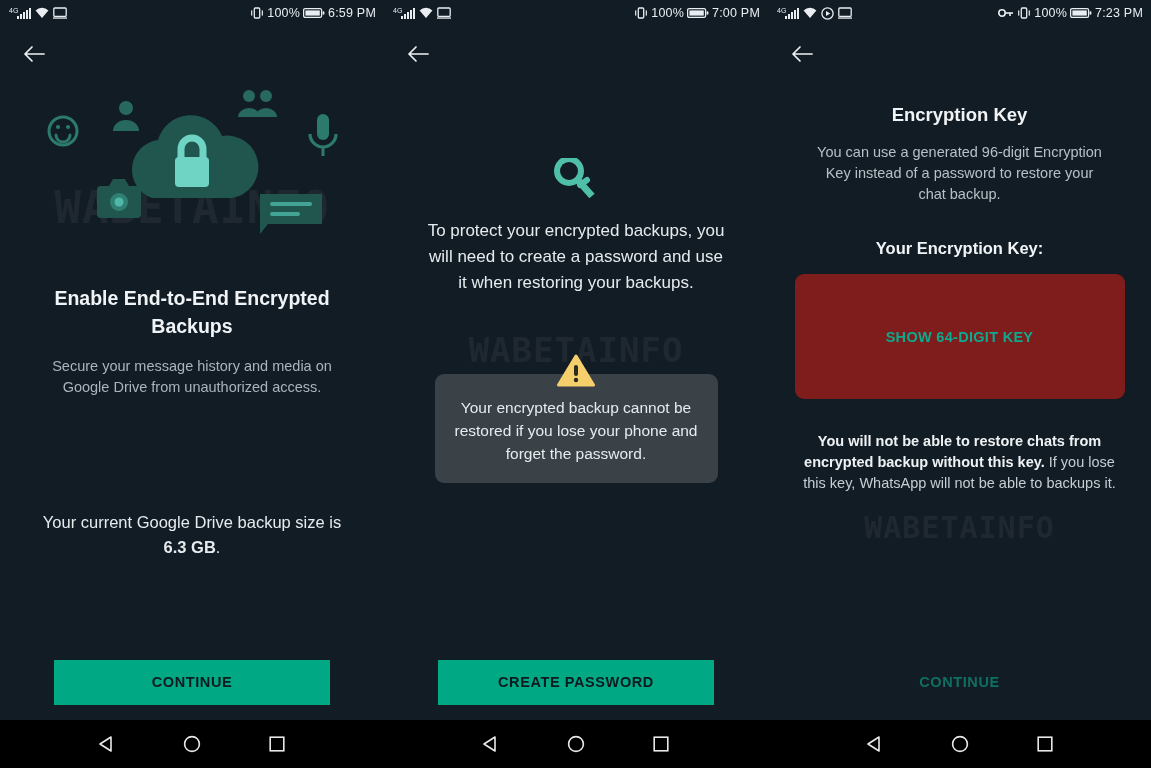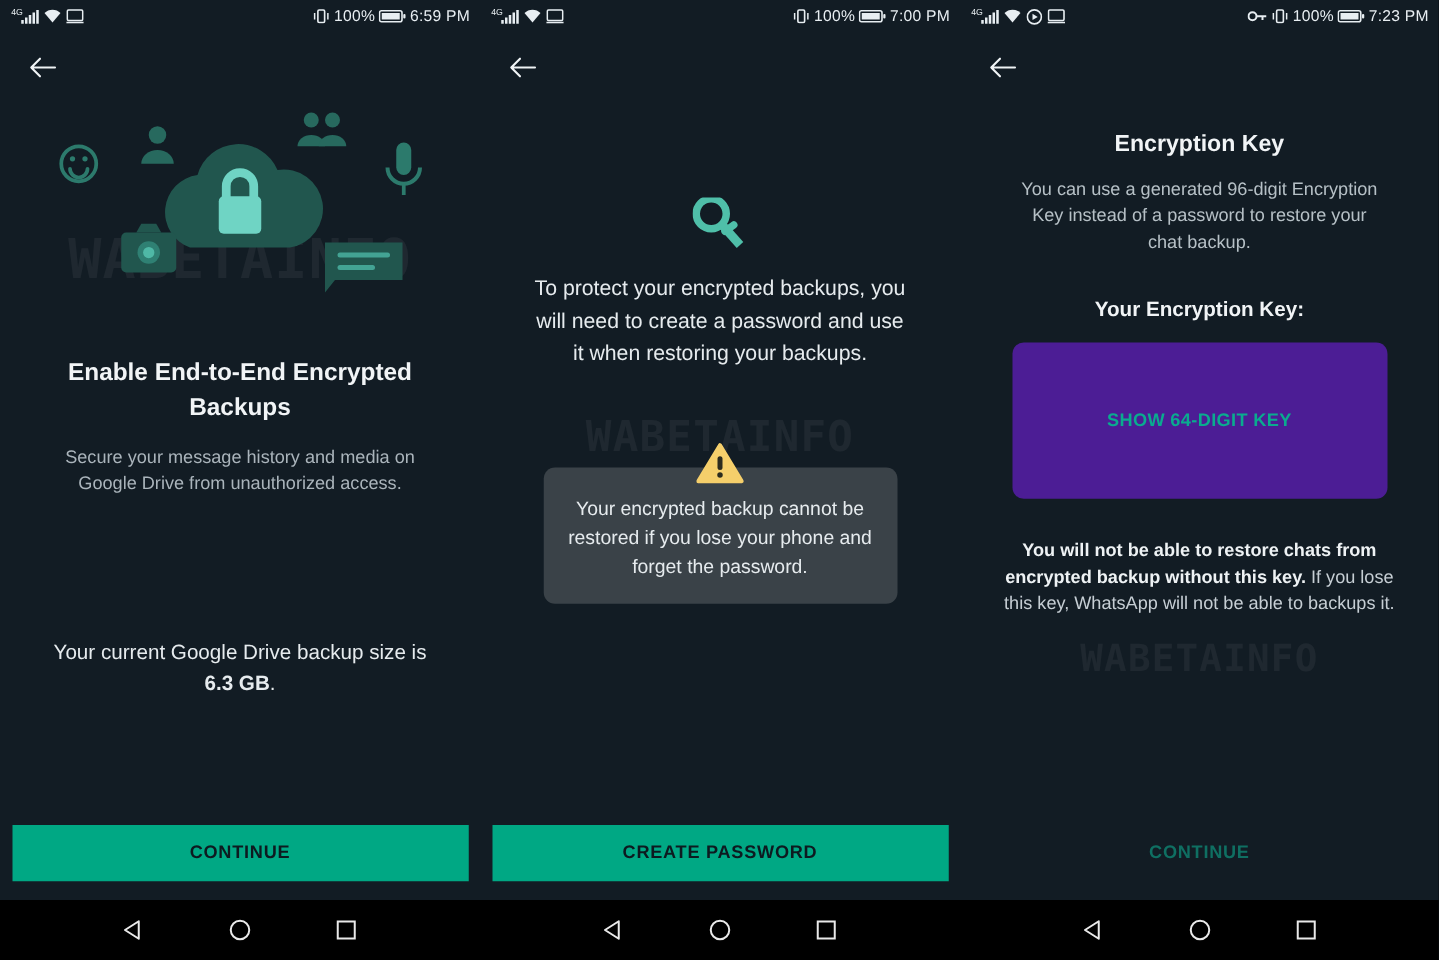--- a/index.html
+++ b/index.html
@@ -140,41 +140,41 @@
   }
   .p3-label {
     margin-top: 34px;
     text-align: center;
     color: #f1f4f6;
     font-size: 16.5px;
     font-weight: 700;
   }
   .keycard {
     margin: 16px auto 0;
-    width: 300px; height: 125px;
-    background: #4c1d95;
+    width: 330px; height: 125px;
+    background: #7f1d1d;
     border-radius: 9px;
     display: flex; align-items: center; justify-content: center;
     cursor: pointer;
   }
   .keycard span { color: #0aab8f; font-size: 14.5px; font-weight: 700; letter-spacing: .3px; }
   .p3-warn {
     margin-top: 32px;
     text-align: center;
     color: #c6ced4;
     font-size: 14.5px;
     line-height: 21px;
     padding: 0 28px;
   }
   .p3-warn b { color: #eef2f4; font-weight: 700; }
 
   
   .btnbar { position: absolute; left: 0; bottom: 0; width: 100%; height: 76px; display: flex; align-items: center; justify-content: center; z-index: 3; }
   .btn {
-    width: 365px; height: 45px;
+    width: 276px; height: 45px;
     background: #00a884;
     color: #0d1a20;
     font-size: 14.5px; font-weight: 700; letter-spacing: .6px;
     display: flex; align-items: center; justify-content: center;
     cursor: pointer; border: none;
     font-family: "Liberation Sans", sans-serif;
   }
   .btn.flat { background: transparent; color: #0f6f62; }
 
   

